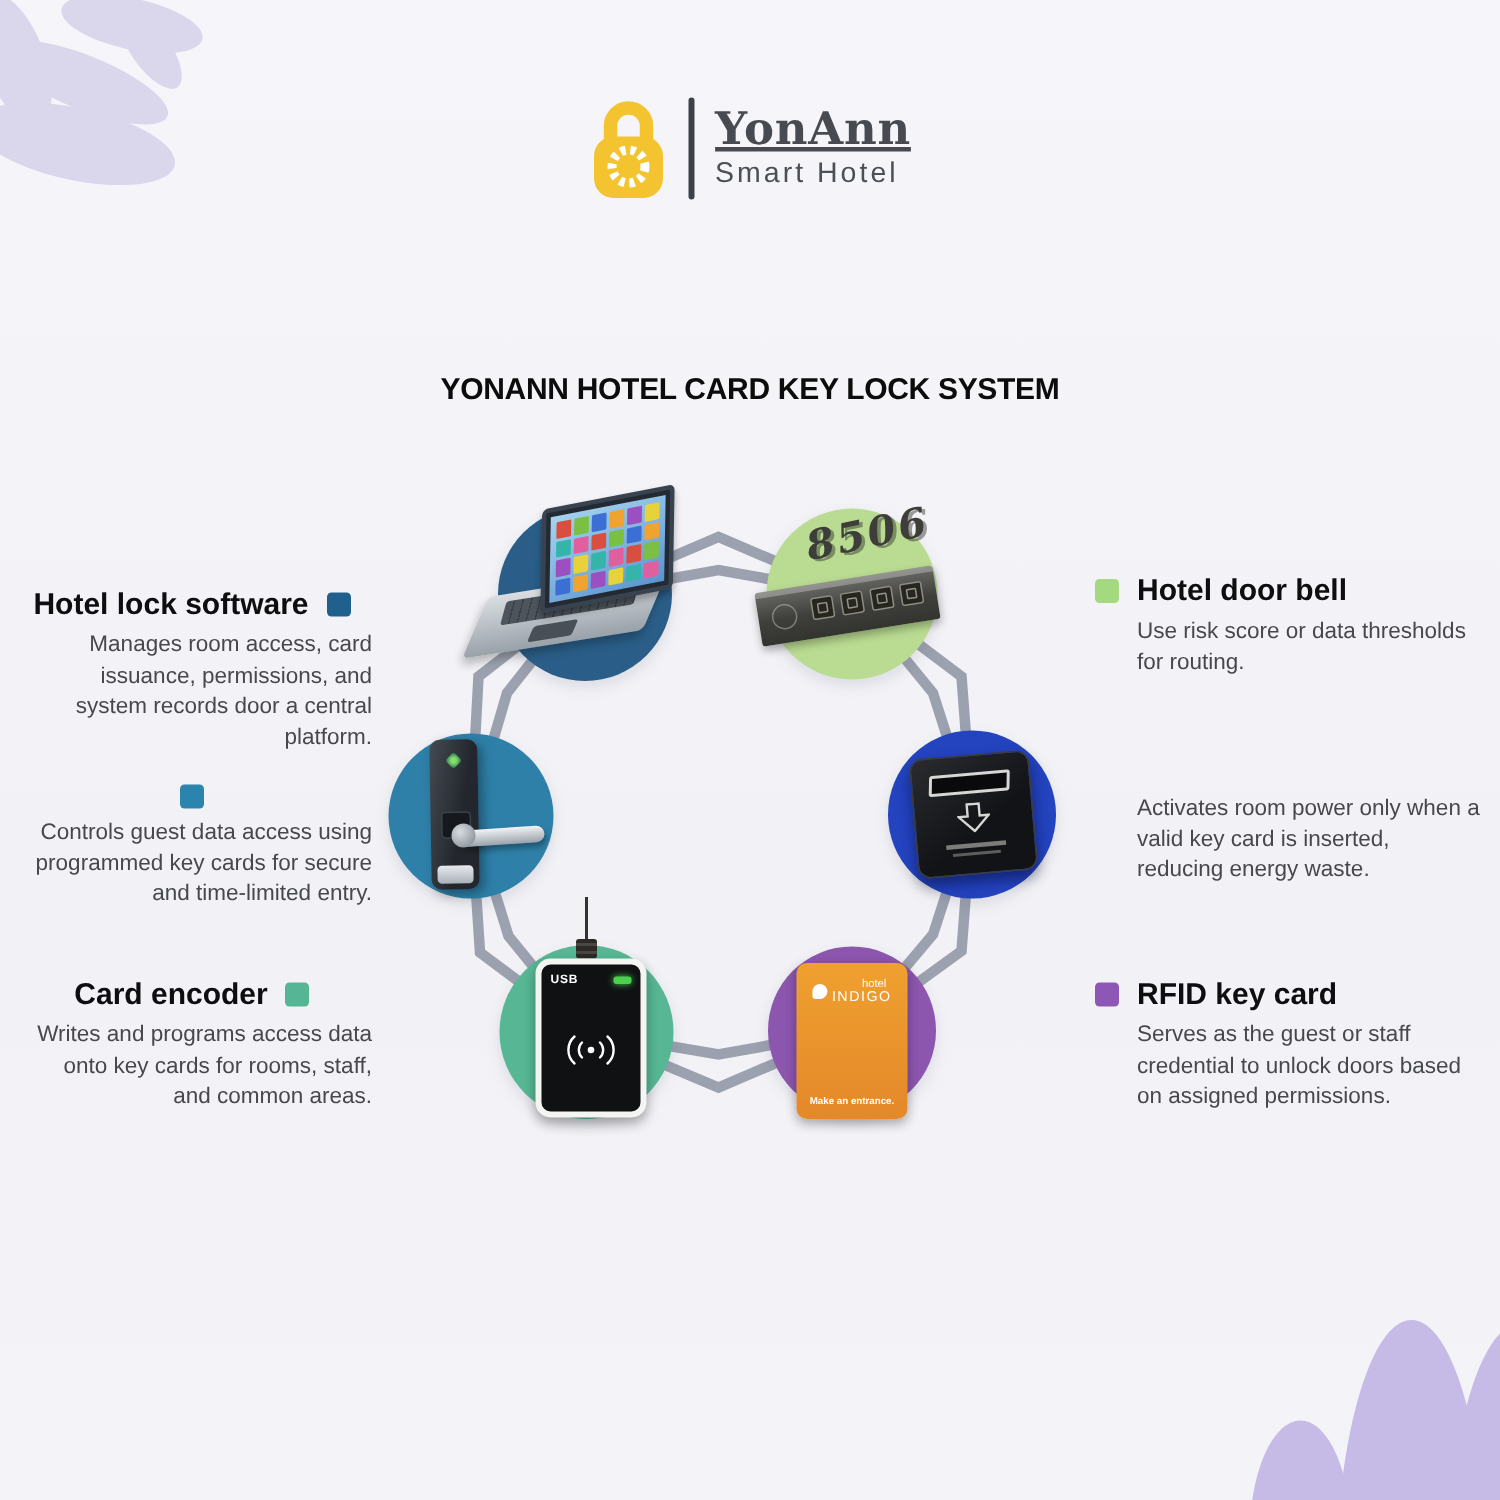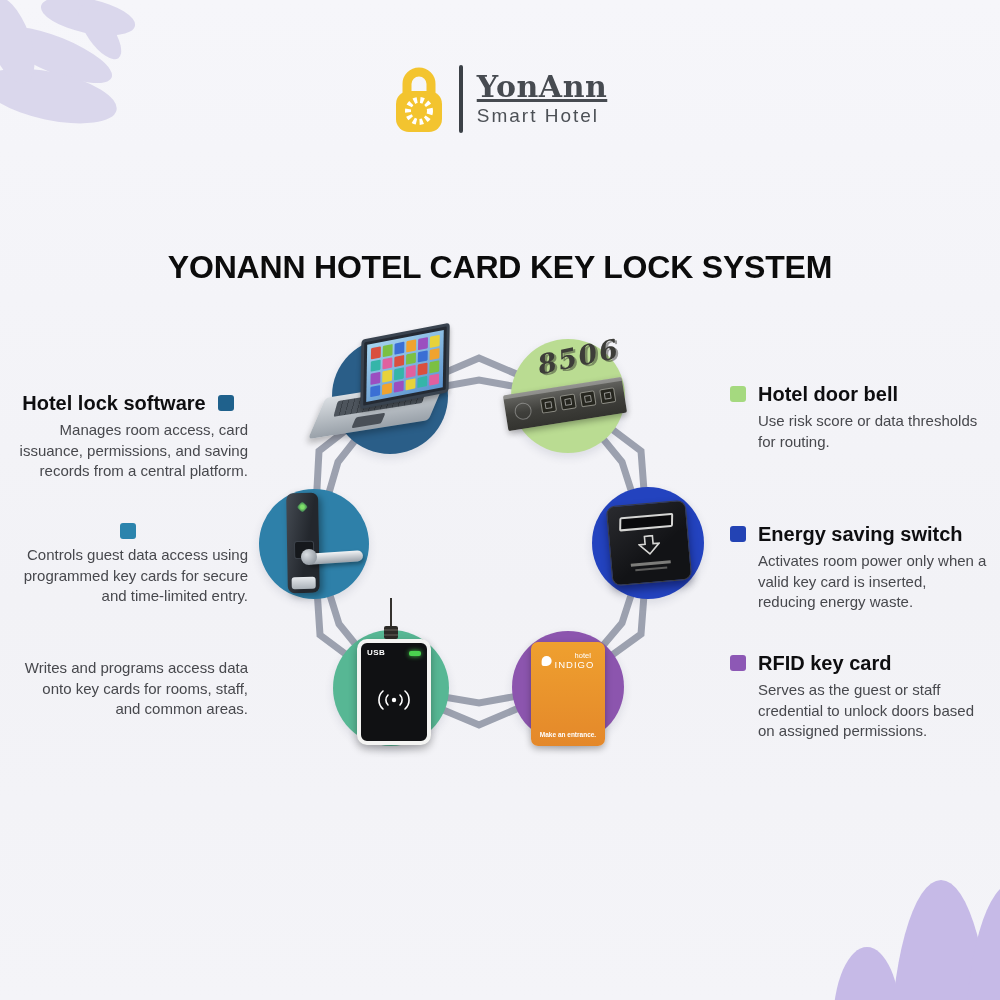--- a/index.html
+++ b/index.html
@@ -13,21 +13,21 @@
   .decor-br{left:800px;top:830px;}
 
   
   .logo{position:absolute;top:64px;left:0;right:0;display:flex;justify-content:center;align-items:center;gap:14px;z-index:3;}
   .logo-divider{width:4px;height:68px;background:#3c4147;border-radius:2px;}
   .logo-text{display:flex;flex-direction:column;justify-content:center;}
   .logo-brand{font-family:"DejaVu Serif",serif;font-weight:bold;font-size:30px;color:#474b51;line-height:1.05;letter-spacing:.5px;text-decoration:underline;}
   .logo-tagline{font-size:19px;color:#4c5056;letter-spacing:2px;margin-top:3px;}
 
   
-  .title{position:absolute;left:0;right:0;top:249px;text-align:center;font-size:32px;font-weight:bold;color:#0c0c0c;letter-spacing:-.2px;z-index:3;}
+  .title{position:absolute;left:0;right:0;top:249px;text-align:center;font-size:20px;font-weight:bold;color:#0c0c0c;letter-spacing:-.2px;z-index:3;}
 
   
   .item{position:absolute;z-index:3;}
   .item-head{display:flex;align-items:center;gap:12px;}
   .item-label{font-size:20px;font-weight:bold;color:#0e0e10;line-height:1.1;}
   .bullet{width:16px;height:16px;border-radius:3px;flex:0 0 auto;}
   .item-desc{font-size:15px;color:#47484d;line-height:1.38;margin-top:6px;}
   .item.left{left:8px;width:240px;text-align:right;}
   .item.left .item-head{justify-content:center;}
   .item.left .item-desc{margin-left:auto;max-width:232px;}
@@ -255,44 +255,44 @@
         <div class="kcard-tag">Make an entrance.</div>
       </div>
     </div>
   </div>
 
   <div class="item left" style="top:392px;">
     <div class="item-head">
       <span class="item-label">Hotel lock software</span>
       <span class="bullet" style="background-color: rgb(31, 97, 140);"></span>
     </div>
-    <div class="item-desc">Manages room access, card issuance, permissions, and saving records from a central platform.</div>
+    <div class="item-desc">Manages room access, card issuance, permissions, and system records door a central platform.</div>
   </div>
   <div class="item left" style="top:523px;">
     <div class="item-head">
       <span class="bullet" style="background-color: rgb(43, 132, 173);"></span>
     </div>
     <div class="item-desc">Controls guest data access using programmed key cards for secure and time-limited entry.</div>
   </div>
   <div class="item left" style="top:652px;">
+    <div class="item-head">
+      <span class="item-label">Card encoder</span>
+      <span class="bullet" style="background-color: rgb(86, 181, 148);"></span>
+    </div>
     <div class="item-desc">Writes and programs access data onto key cards for rooms, staff, and common areas.</div>
   </div>
 
   <div class="item right" style="top:383px;">
     <div class="item-head">
       <span class="bullet" style="background-color: rgb(165, 217, 127);"></span>
       <span class="item-label">Hotel door bell</span>
     </div>
     <div class="item-desc">Use risk score or data thresholds for routing.</div>
   </div>
   <div class="item right" style="top:523px;">
-    <div class="item-head">
-      <span class="bullet" style="background-color: rgb(35, 67, 180);"></span>
-      <span class="item-label">Energy saving switch</span>
-    </div>
     <div class="item-desc">Activates room power only when a valid key card is inserted, reducing energy waste.</div>
   </div>
   <div class="item right" style="top:652px;">
     <div class="item-head">
       <span class="bullet" style="background-color: rgb(141, 88, 181);"></span>
       <span class="item-label">RFID key card</span>
     </div>
     <div class="item-desc">Serves as the guest or staff credential to unlock doors based on assigned permissions.</div>
   </div>
 

